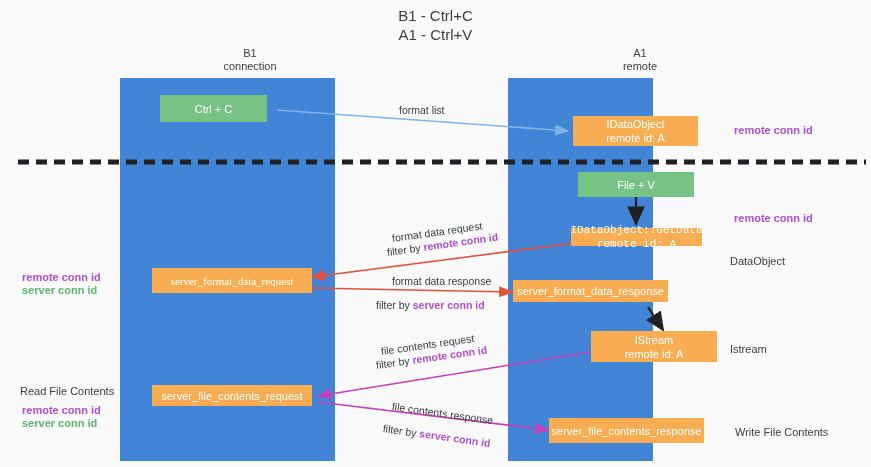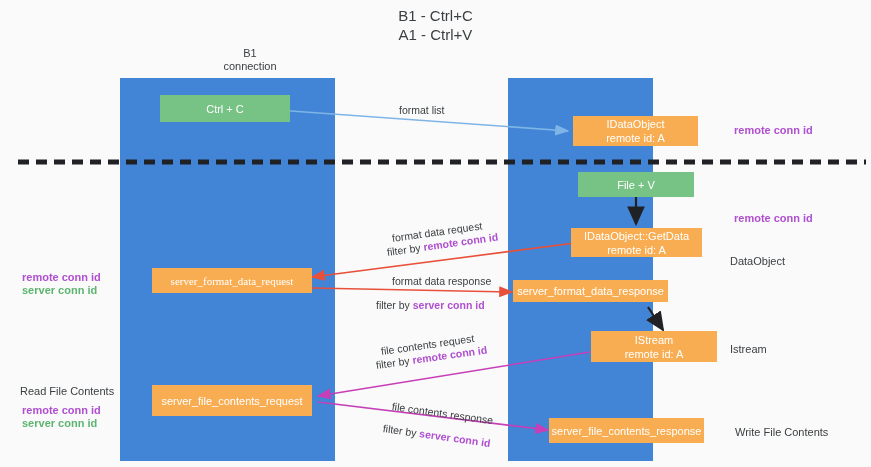--- a/index.html
+++ b/index.html
@@ -100,39 +100,41 @@
     <line x1="590" y1="352" x2="318" y2="396" stroke="#c63fb8" stroke-width="1.6" marker-end="url(#ar-mag)"></line>
 
     <line x1="318" y1="402" x2="548" y2="430" stroke="#c63fb8" stroke-width="1.6" marker-end="url(#ar-mag)"></line>
   </svg>
 
   <div class="abs" id="title">B1 - Ctrl+C
 A1 - Ctrl+V</div>
 
   <div class="abs col-head" id="head-b1">B1
 connection</div>
+  <div class="abs col-head" id="head-a1">A1
+remote</div>
 
-  <div class="abs node green" style="left:160px;top:95px;width:130px;height:27px;">
+  <div class="abs node green" style="left:160px;top:95px;width:107px;height:27px;">
     <span>Ctrl + C</span>
   </div>
 
   <div class="abs node orange" style="left:573px;top:116px;width:125px;height:30px;">
     <span>IDataObject</span>
     <span>remote id: A</span>
   </div>
 
   <div class="abs side purple" style="left:734px;top:123px;">remote conn id</div>
 
   <div class="abs edge-lbl" style="left:399px;top:103px;">format list</div>
 
   <div class="abs node green" style="left:578px;top:172px;width:116px;height:25px;">
     <span>File + V</span>
   </div>
 
-  <div class="abs node orange" style="left:571px;top:228px;width:131px;height:29px;">
+  <div class="abs node orange" style="left:571px;top:228px;width:131px;height:18px;font-family:Liberation Mono, monospace;">
     <span>IDataObject::GetData</span>
     <span>remote id: A</span>
   </div>
 
   <div class="abs side purple" style="left:734px;top:211px;">remote conn id</div>
   <div class="abs side" style="left:730px;top:236px;margin-top:18px;">DataObject</div>
 
   <div class="abs edge-lbl rot-up" style="left:392px;top:231px;">format data request</div>
   <div class="abs edge-lbl rot-up" style="left:387px;top:245px;">
     <span>filter by </span><span class="purple">remote conn id</span>
@@ -159,21 +161,21 @@
     <span>remote id: A</span>
   </div>
 
   <div class="abs side" style="left:730px;top:342px;">Istream</div>
 
   <div class="abs edge-lbl rot-up" style="left:381px;top:344px;">file contents request</div>
   <div class="abs edge-lbl rot-up" style="left:376px;top:358px;">
     <span>filter by </span><span class="purple">remote conn id</span>
   </div>
 
-  <div class="abs node orange" style="left:152px;top:385px;width:160px;height:31px;">
+  <div class="abs node orange" style="left:152px;top:385px;width:160px;height:21px;">
     <span>server_file_contents_request</span>
   </div>
 
   <div class="abs side" style="left:20px;top:384px;">Read File Contents</div>
   <div class="abs side purple" style="left:22px;top:403px;">remote conn id</div>
   <div class="abs side greenTxt" style="left:22px;top:416px;">server conn id</div>
 
   <div class="abs edge-lbl rot-dn" style="left:392px;top:399px;">file contents response</div>
   <div class="abs edge-lbl rot-dn" style="left:383px;top:421px;">
     <span>filter by </span><span class="purple">server conn id</span>

